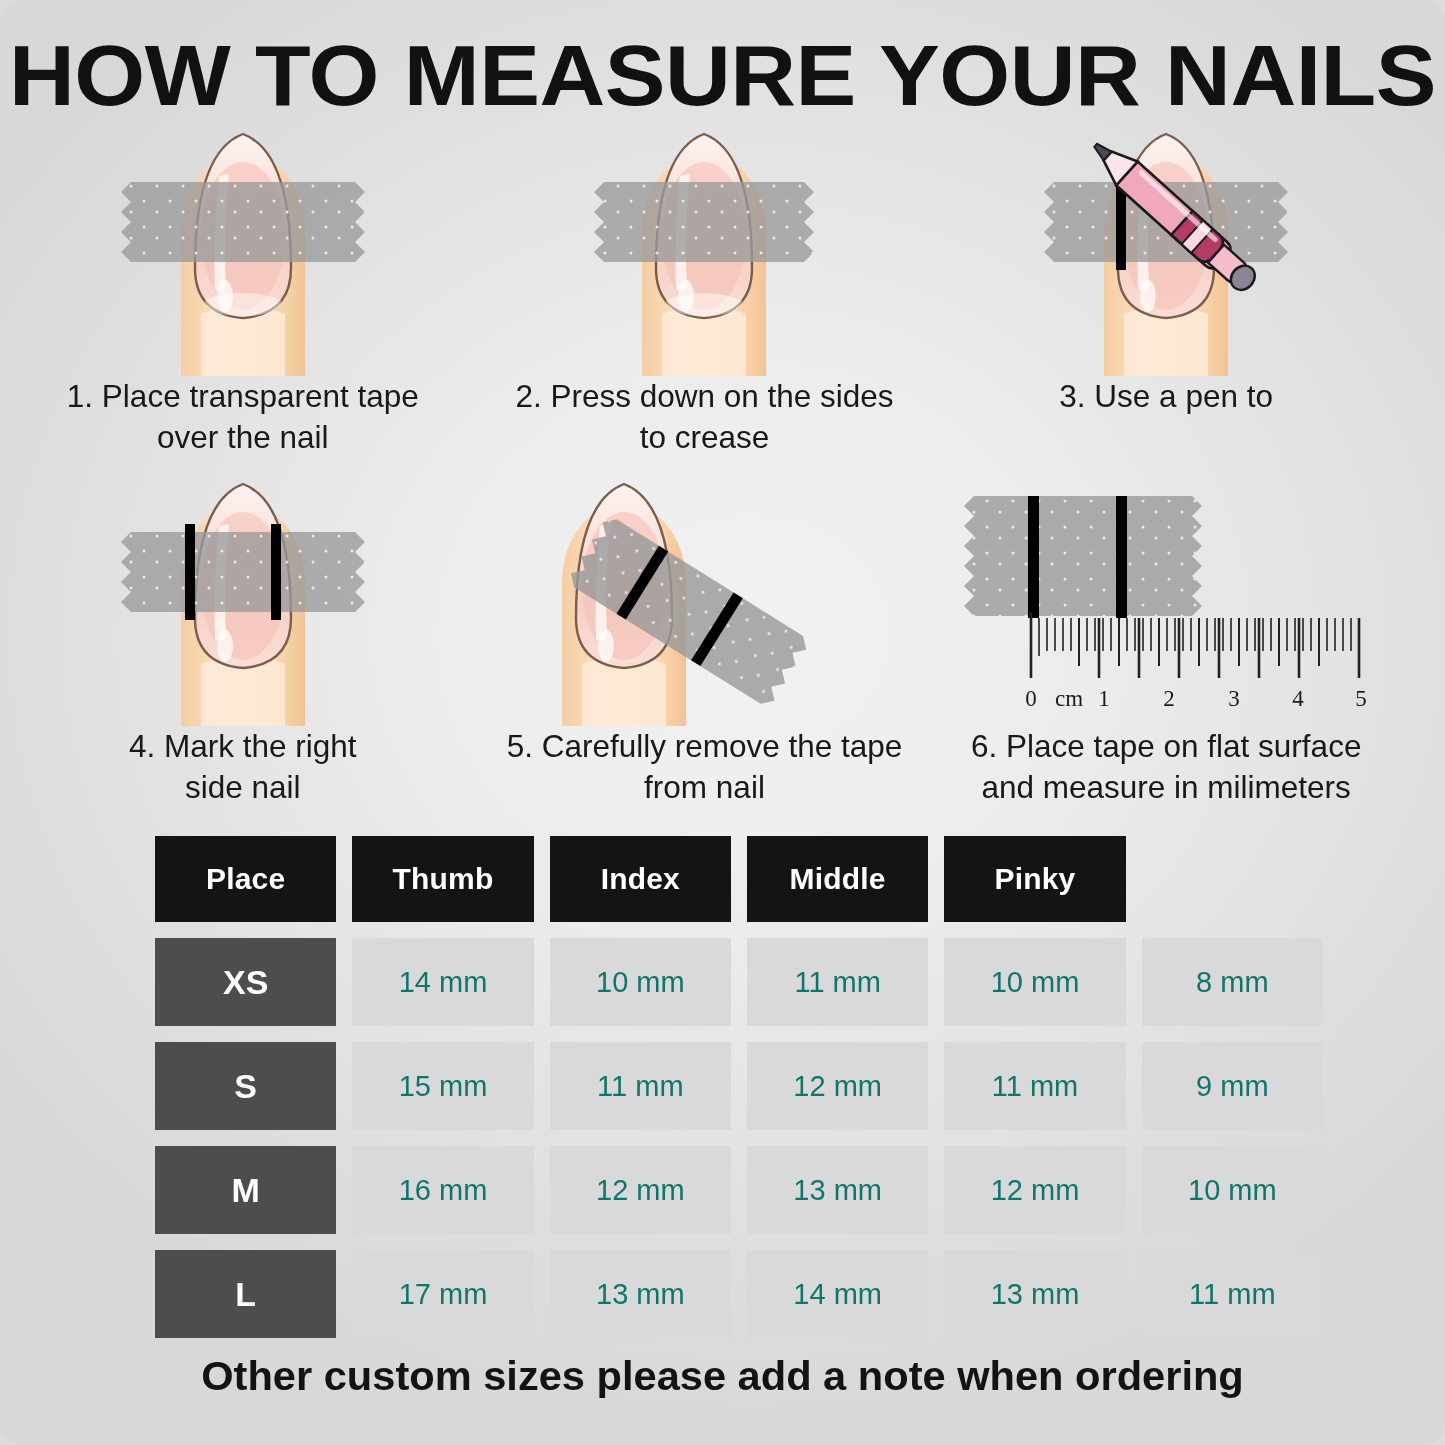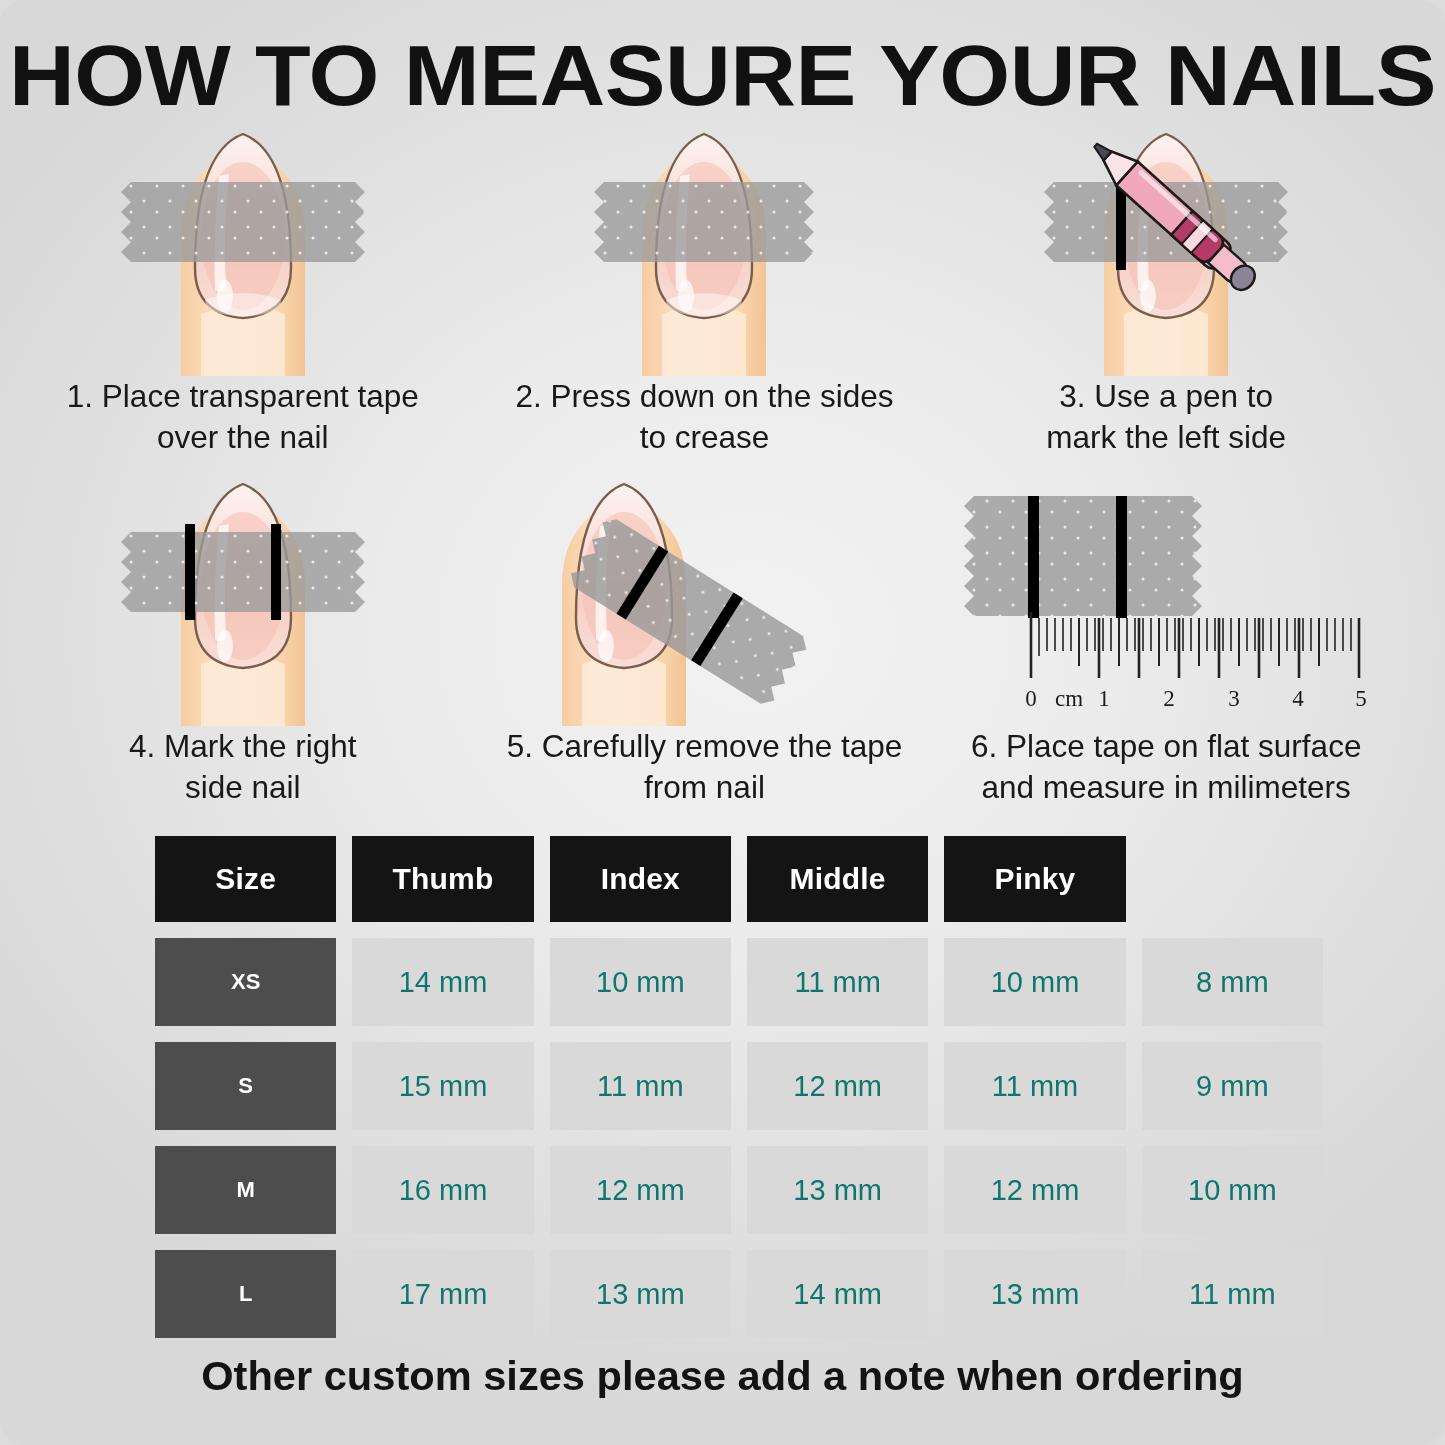--- a/index.html
+++ b/index.html
@@ -114,21 +114,21 @@
     background: #d9d9d9;
     color: #0f766e;
     font-size: 29px;
     font-weight: 400;
   }
   .data-row .cell.size-cell {
     background: #4d4d4d;
     color: #ffffff;
     font-family: "Liberation Sans Narrow", "Liberation Sans", sans-serif;
     font-weight: bold;
-    font-size: 22px;
+    font-size: 34px;
   }
 
   
   .footer-note {
     position: absolute;
     left: 0;
     top: 1354px;
     width: 1445px;
     text-align: center;
     font-family: "Liberation Sans Narrow", "Liberation Sans", sans-serif;
@@ -244,21 +244,20 @@
             <path d="M150 14 L176 14 Q186 14 186 26 Q186 38 176 38 L150 38 Z" fill="#f5bccb" stroke="#1a1a1a" stroke-width="2.4"></path>
             <ellipse cx="186" cy="26" rx="11" ry="13" fill="#8c8496" stroke="#1a1a1a" stroke-width="2.4"></ellipse>
             <path d="M30 10 L4 20 L4 32 L30 42 Z" fill="#fbe4ea" stroke="#1a1a1a" stroke-width="2.6"></path>
             <path d="M4 20 L-12 24 L-12 28 L4 32 Z" fill="#4b4754" stroke="#1a1a1a" stroke-width="2"></path>
             <path d="M40 16 L140 16" stroke="#ffffff" stroke-width="5" opacity="0.6" stroke-linecap="round"></path>
           </g>
         </svg>
       </div>
       <div class="step-caption">
         <span>3. Use a pen to</span><br>
-        <span>mark the left side</span>
       </div>
     </div>
 
     <div class="step step-4">
       <div class="step-art">
         <svg width="260" height="258" viewBox="0 0 260 258">
           <path d="M68 258 L68 116 Q68 52 130 28 Q192 52 192 116 L192 258 Z" fill="url(#fingGrad)"></path>
           <path d="M88 258 L88 196 Q130 180 172 196 L172 258 Z" fill="#fdeedd" opacity="0.75"></path>
           <path d="M82 150 Q82 34 130 16 Q178 34 178 150 Q178 196 130 200 Q82 196 82 150 Z" fill="url(#nailGrad)" stroke="#7a5d4c" stroke-width="2.4"></path>
           <ellipse cx="130" cy="118" rx="42" ry="74" fill="#f6c1b6" opacity="0.62"></ellipse>
@@ -358,21 +357,21 @@
       <div class="step-caption">
         <span>6. Place tape on flat surface</span><br>
         <span>and measure in milimeters</span>
       </div>
     </div>
 
   </div>
 
   <div class="size-table">
     <div class="trow head-row">
-      <div class="cell">Size</div>
+      <div class="cell">Place</div>
       <div class="cell">Thumb</div>
       <div class="cell">Index</div>
       <div class="cell">Middle</div>
       <div class="cell">Pinky</div>
     </div>
 
     <div class="trow data-row">
       <div class="cell size-cell">XS</div>
       <div class="cell">14 mm</div>
       <div class="cell">10 mm</div>

